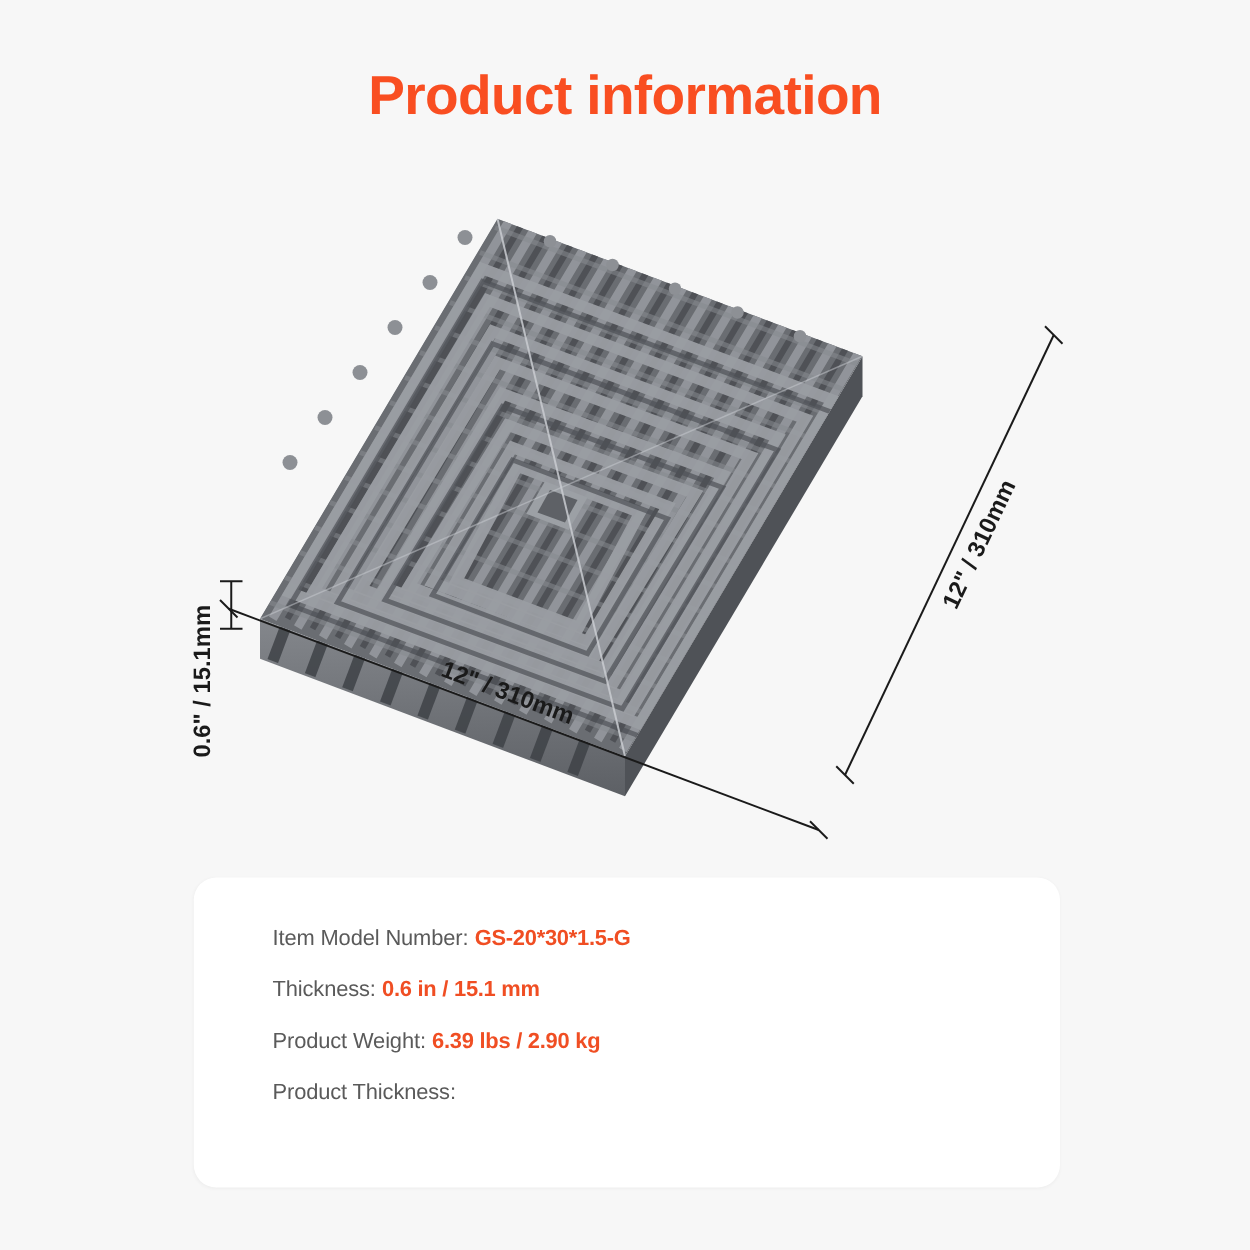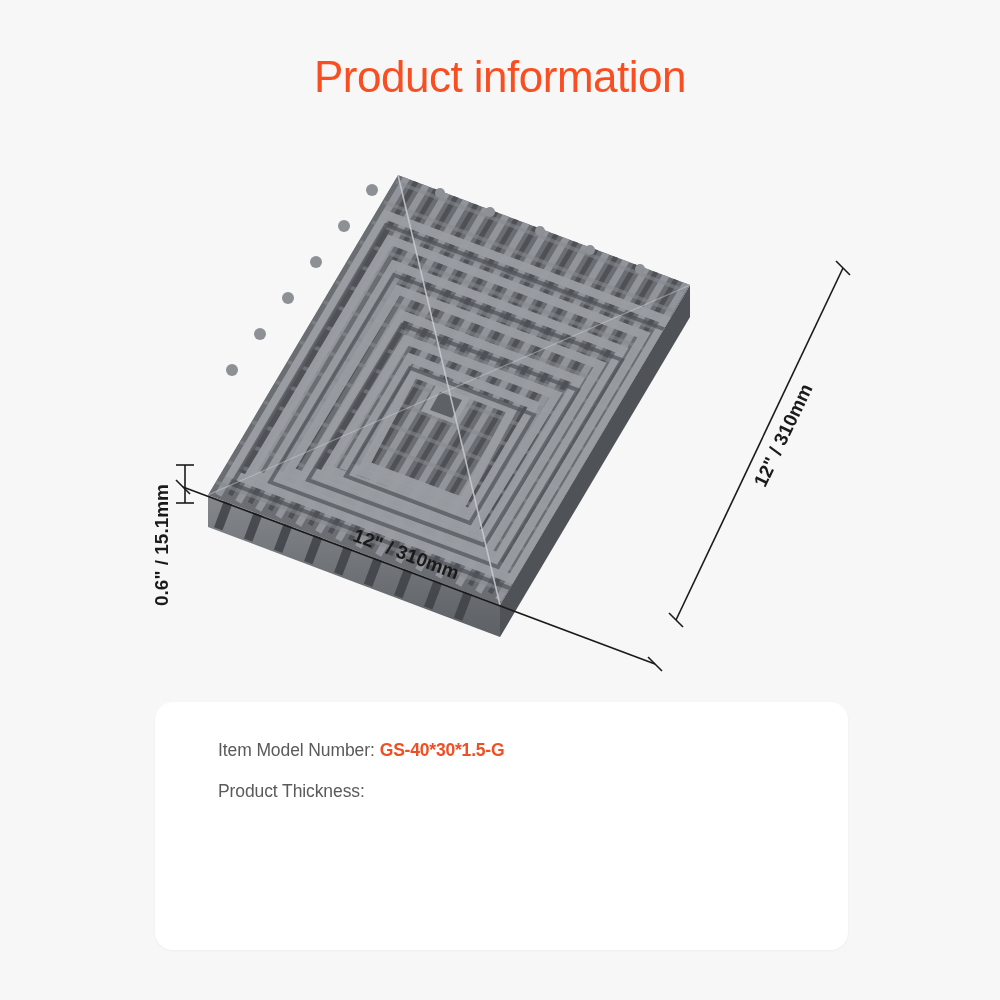--- a/index.html
+++ b/index.html
@@ -11,21 +11,21 @@
     position:relative;
   }
   .page{position:absolute;inset:0;}
 
   
   .title{
     position:absolute;
     top:52px;left:0;right:0;
     text-align:center;
     font-size:44px;
-    font-weight:normal;
+    font-weight:bold;
     letter-spacing:-0.5px;
     color:#f94e21;
     font-family:"Liberation Sans", sans-serif;
   }
 
   
   .hero{
     position:absolute;
     left:0;top:130px;
     width:1000px;height:560px;
@@ -261,25 +261,33 @@
 
       <text class="dim-text" transform="translate(789,308) rotate(-64.6)" text-anchor="middle">12" / 310mm</text>
     </svg>
   </div>
 
   <div class="spec-card">
     <div class="spec-list">
 
       <div class="spec-row">
         <span class="spec-label">Item Model Number:</span>
-        <span class="spec-value">GS-40*30*1.5-G</span>
-      </div>
-
-
-
+        <span class="spec-value">GS-20*30*1.5-G</span>
+      </div>
+
+
+      <div class="spec-row">
+        <span class="spec-label">Thickness:</span>
+        <span class="spec-value">0.6 in / 15.1 mm</span>
+      </div>
+
+      <div class="spec-row">
+        <span class="spec-label">Product Weight:</span>
+        <span class="spec-value">6.39 lbs / 2.90 kg</span>
+      </div>
 
       <div class="spec-row">
         <span class="spec-label">Product Thickness:</span>
       </div>
 
     </div>
   </div>
 
 </div>
 

